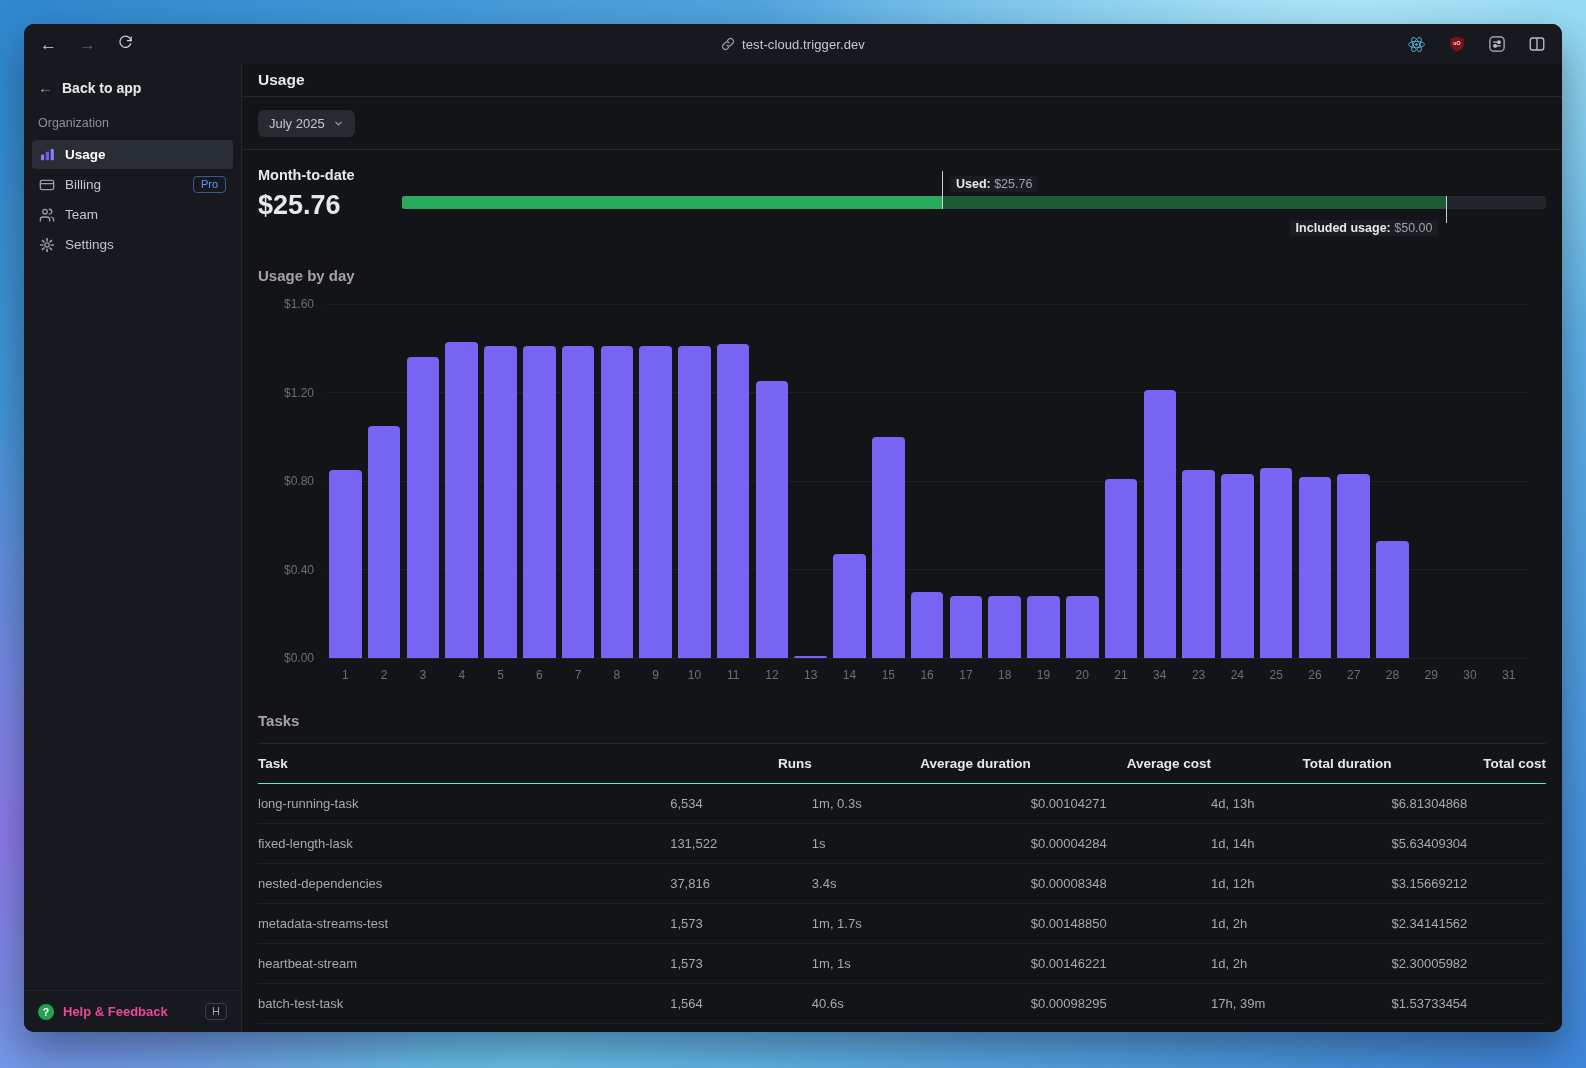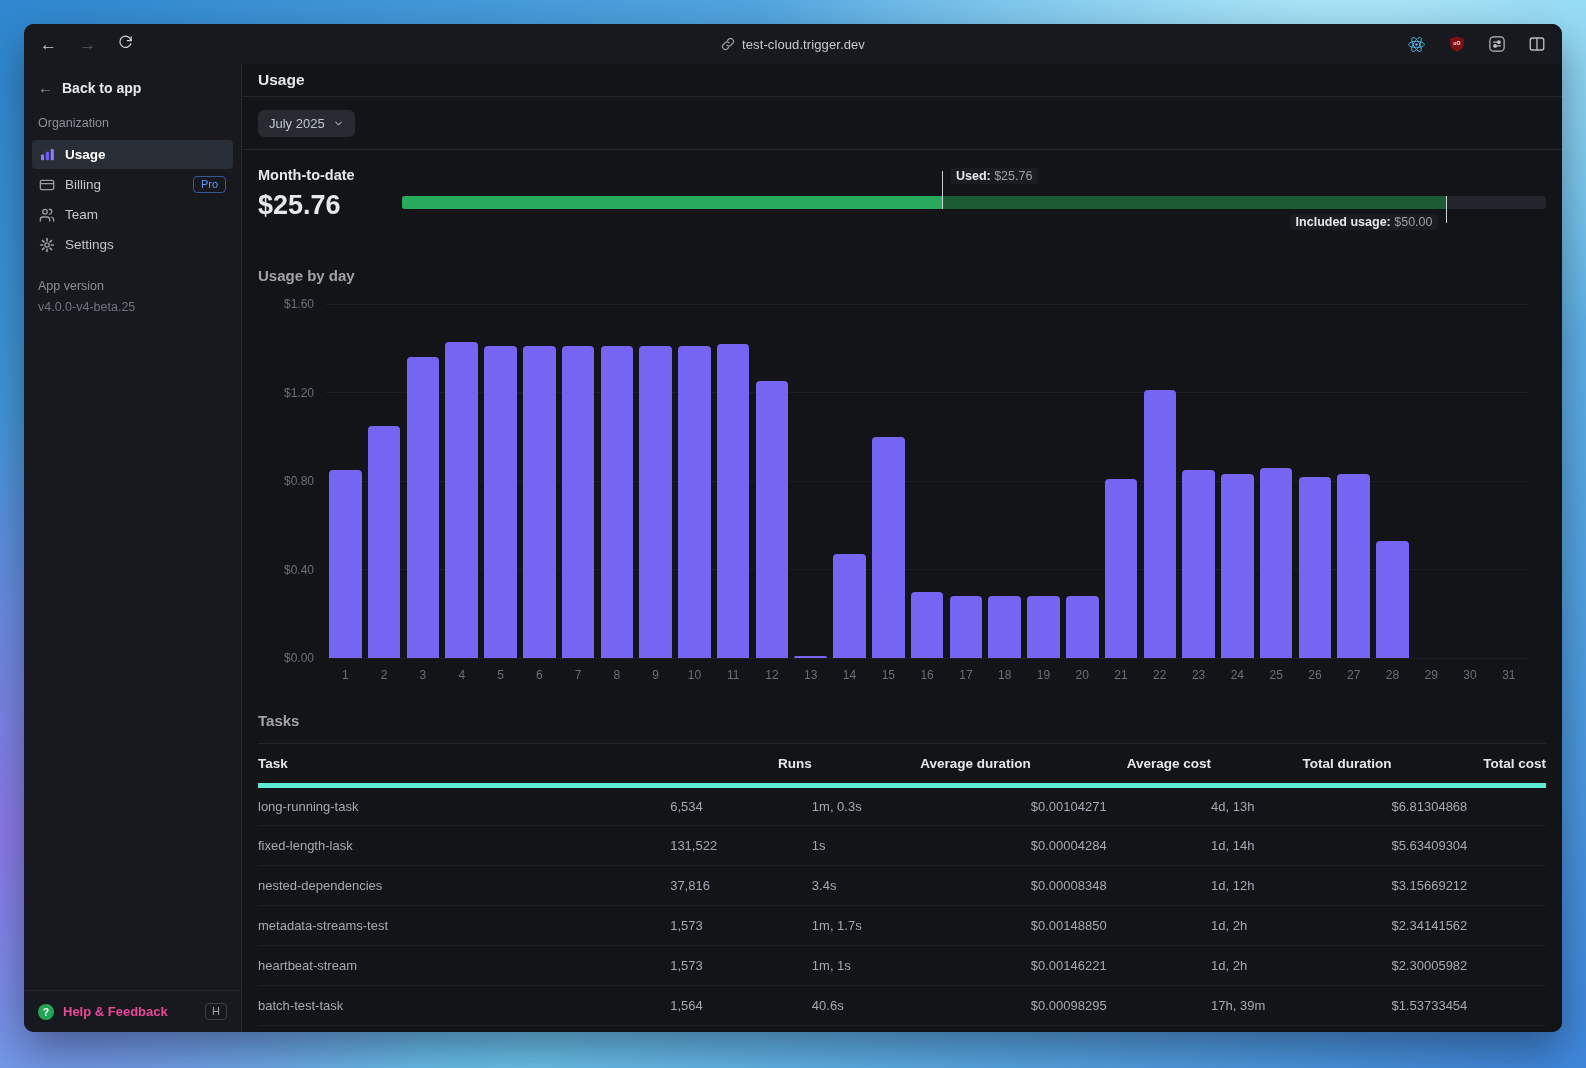--- a/index.html
+++ b/index.html
@@ -79,41 +79,41 @@
     background:#22262C; overflow:hidden; }
   .pbar .included { position:absolute; left:0; top:0; bottom:0; background:#1C5B33; }
   .pbar .used { position:absolute; left:0; top:0; bottom:0; background:#28A95C; }
   .marker { position:absolute; width:1px; background:rgba(235,238,242,.85); }
   .marker.used-m { top:6px; height:38px; }
   .marker.incl-m { top:31px; height:27px; }
   .plabel { position:absolute; font-size:12.5px; white-space:nowrap;
     background:rgba(32,35,41,.55); padding:1px 6px; border-radius:3px; }
   .plabel b { color:#E6E8EB; font-weight:700; }
   .plabel span { color:#9AA0A8; }
-  .plabel.used-l { top:3px; }
-  .plabel.incl-l { top:49px; }
+  .plabel.used-l { top:11px; }
+  .plabel.incl-l { top:55px; }
   
   .chart-section { padding:26px 16px 0; }
   .chart-section h2, .tasks-section h2 { color:#a3a3a3; font-size:15px; font-weight:700; }
   .chart { position:relative; height:382px; margin-top:16px; }
   .chart-body { position:absolute; top:4px; left:68px; right:18px; bottom:24px; }
   .gridline { position:absolute; left:0; right:0; height:1px; background:rgba(255,255,255,.05); }
   .ytick { position:absolute; left:-68px; width:56px; text-align:right;
     color:#6A7078; font-size:12px; }
   .bars { position:absolute; inset:0; display:flex; align-items:flex-end; }
   .bar-slot { flex:1; display:flex; justify-content:center; align-items:flex-end; height:100%; }
   .bar { width:84%; max-width:33px; background:#7565F2; border-radius:4px 4px 0 0; }
   .xlabels { position:absolute; left:68px; right:18px; bottom:0; height:20px; display:flex;
     align-items:flex-end; }
   .xlabel { flex:1; text-align:center; color:#6A7078; font-size:12px; }
   
   .tasks-section { padding:30px 16px 0; }
   table { width:100%; border-collapse:collapse; margin-top:14px; table-layout:fixed; }
   thead th { color:#E6E8EB; font-size:13.5px; font-weight:700; text-align:right;
-    padding:12px 0; border-top:1px solid #24262B; border-bottom:5px solid #5eead4; }
+    padding:12px 0; border-top:1px solid #24262B; border-bottom:1px solid #5eead4; }
   thead th:first-child { text-align:left; }
   tbody td { color:#A3AAB3; font-size:13px; text-align:left; height:40px;
     border-bottom:1px solid rgba(255,255,255,.055); }
   tbody td:first-child { text-align:left; }
 </style>
 </head>
 <body>
 
 <div class="window">
 
@@ -202,24 +202,20 @@
             <svg width="16" height="16" viewBox="0 0 24 24" fill="none" stroke="#979DA6">
                 <circle cx="12" cy="12" r="3.2" stroke-width="2"></circle>
                 <g stroke-width="2.6" stroke-linecap="round">
                   <path d="M12 2.5v3M12 18.5v3M2.5 12h3M18.5 12h3M5.3 5.3l2.1 2.1M16.6 16.6l2.1 2.1M18.7 5.3l-2.1 2.1M7.4 16.6l-2.1 2.1"></path>
                 </g>
               </svg>
           </span>
           <span>Settings</span>
         </div>
       </nav>
-      <div class="appver">
-        <div class="lbl">App version</div>
-        <div class="val">v4.0.0-v4-beta.25</div>
-      </div>
       <div class="sb-spacer"></div>
       <div class="help-row">
         <span class="help-badge">?</span>
         <span class="txt">Help &amp; Feedback</span>
         <span class="key-badge">H</span>
       </div>
     </aside>
 
     <main class="main">
       <div class="page-header">
@@ -377,21 +373,21 @@
               <div class="xlabel">12</div>
               <div class="xlabel">13</div>
               <div class="xlabel">14</div>
               <div class="xlabel">15</div>
               <div class="xlabel">16</div>
               <div class="xlabel">17</div>
               <div class="xlabel">18</div>
               <div class="xlabel">19</div>
               <div class="xlabel">20</div>
               <div class="xlabel">21</div>
-              <div class="xlabel">22</div>
+              <div class="xlabel">34</div>
               <div class="xlabel">23</div>
               <div class="xlabel">24</div>
               <div class="xlabel">25</div>
               <div class="xlabel">26</div>
               <div class="xlabel">27</div>
               <div class="xlabel">28</div>
               <div class="xlabel">29</div>
               <div class="xlabel">30</div>
               <div class="xlabel">31</div>
             </div>

